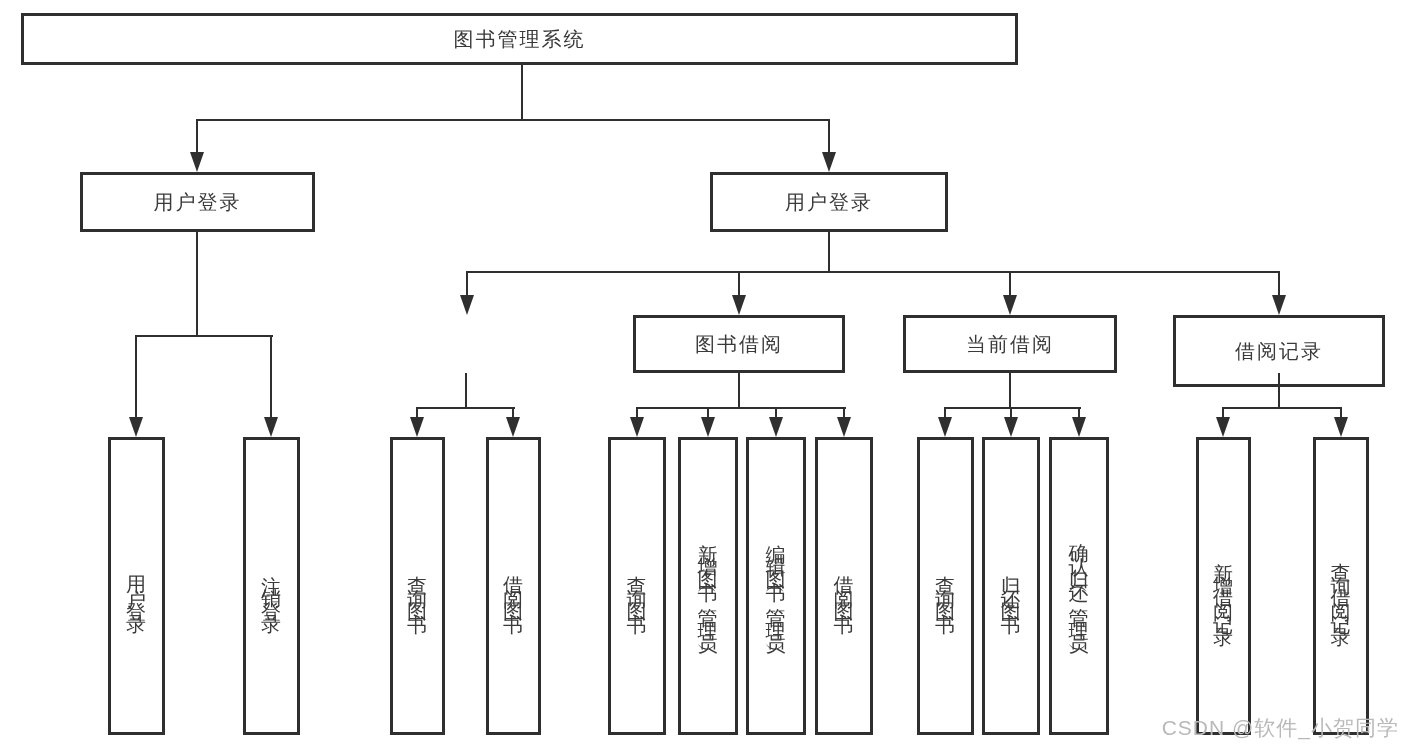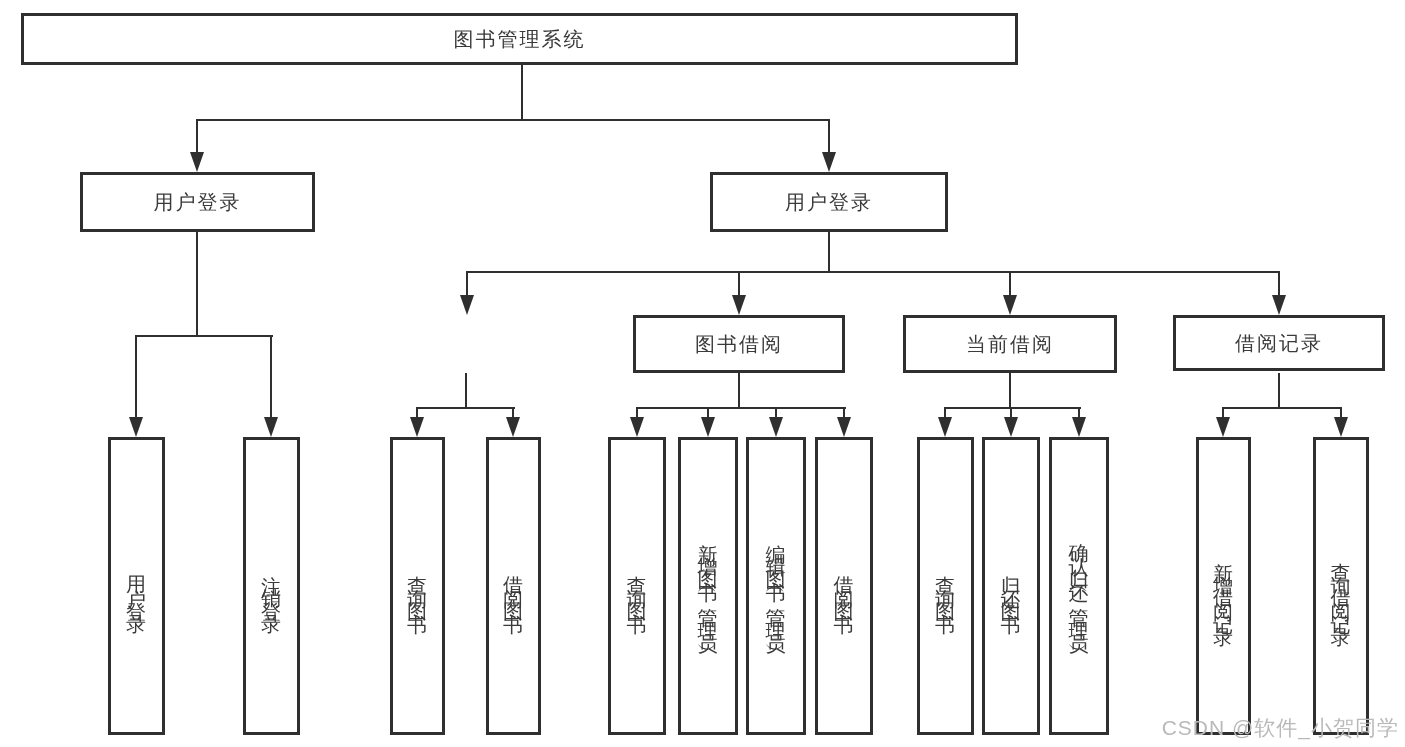--- a/index.html
+++ b/index.html
@@ -67,21 +67,21 @@
   <div class="arrow" style="left:1003px;top:295px;"></div>
   <div class="vline" style="left:1278px;top:271px;height:24px;"></div>
   <div class="arrow" style="left:1272px;top:295px;"></div>
 
   <div class="box" style="left:903px;top:315px;width:214px;height:58px;">
     <span>当前借阅</span>
   </div>
   <div class="box" style="left:633px;top:315px;width:212px;height:58px;">
     <span>图书借阅</span>
   </div>
-  <div class="box" style="left:1173px;top:315px;width:212px;height:56px;">
+  <div class="box" style="left:1173px;top:315px;width:212px;height:72px;">
     <span>借阅记录</span>
   </div>
 
   <div class="vline" style="left:465px;top:373px;height:35px;"></div>
   <div class="hline" style="left:416px;top:407px;width:99px;"></div>
   <div class="vline" style="left:416px;top:407px;height:10px;"></div>
   <div class="arrow" style="left:410px;top:417px;"></div>
   <div class="vline" style="left:512px;top:407px;height:10px;"></div>
   <div class="arrow" style="left:506px;top:417px;"></div>
 

